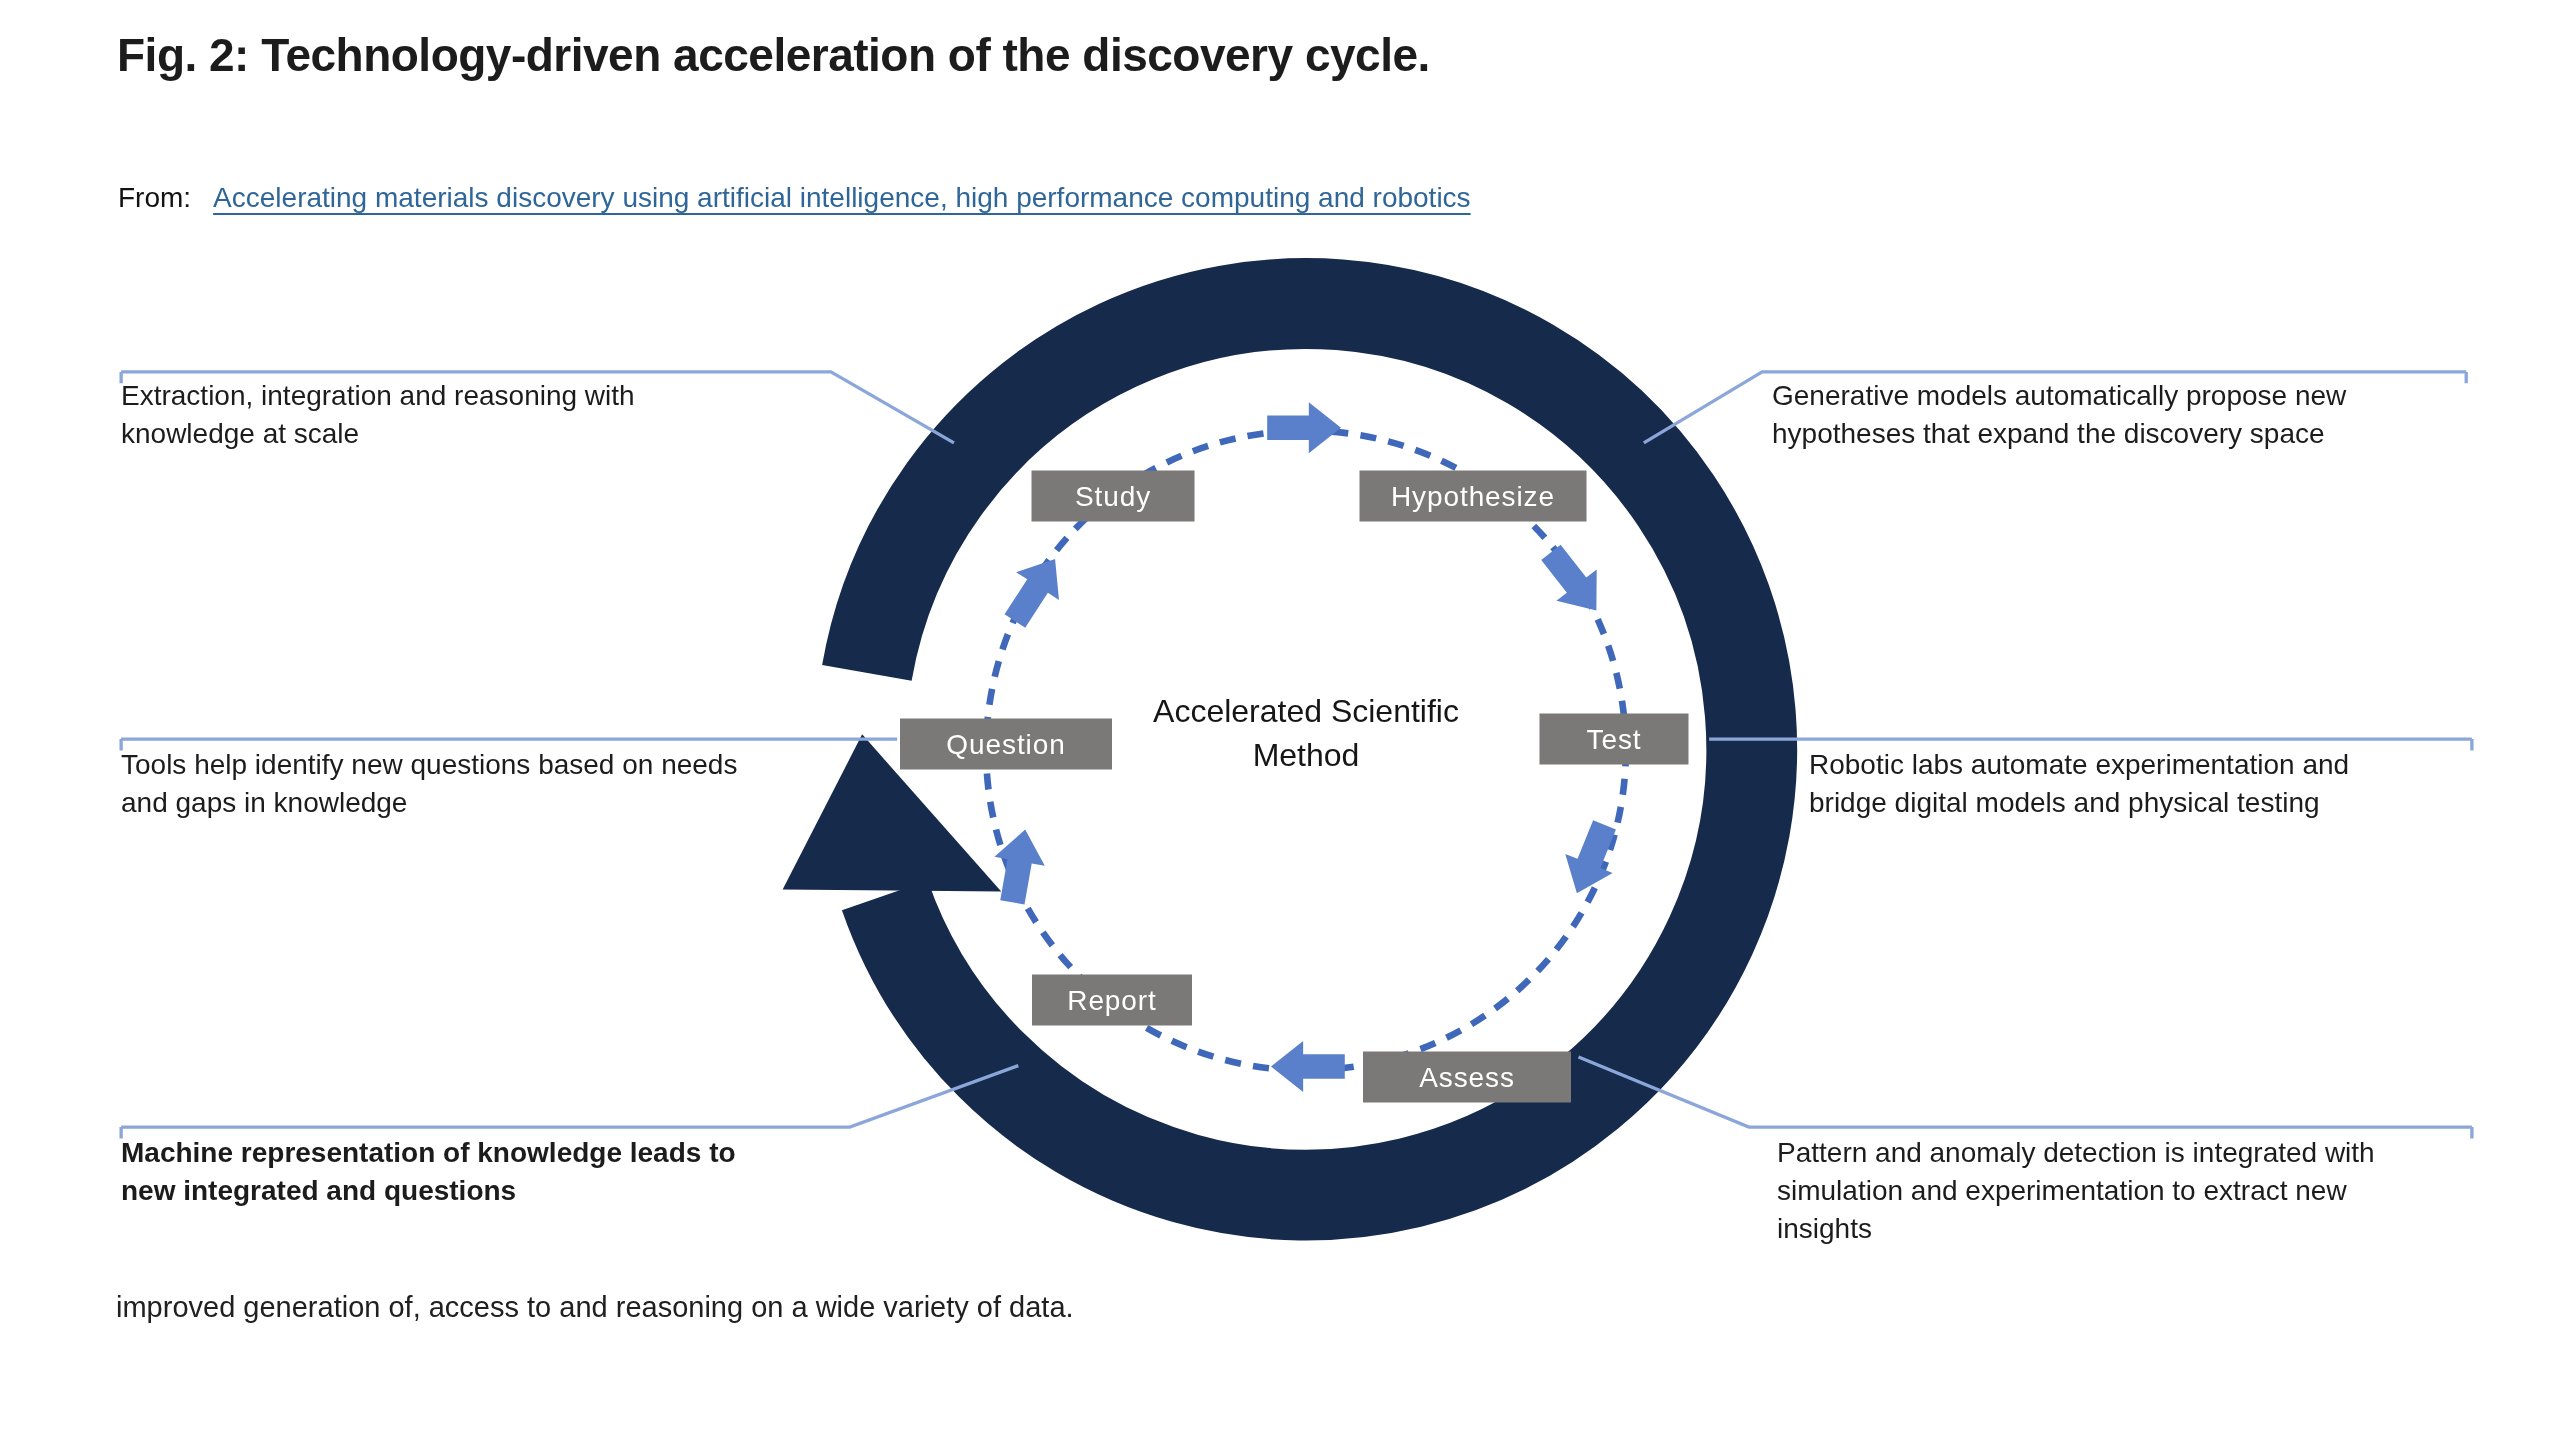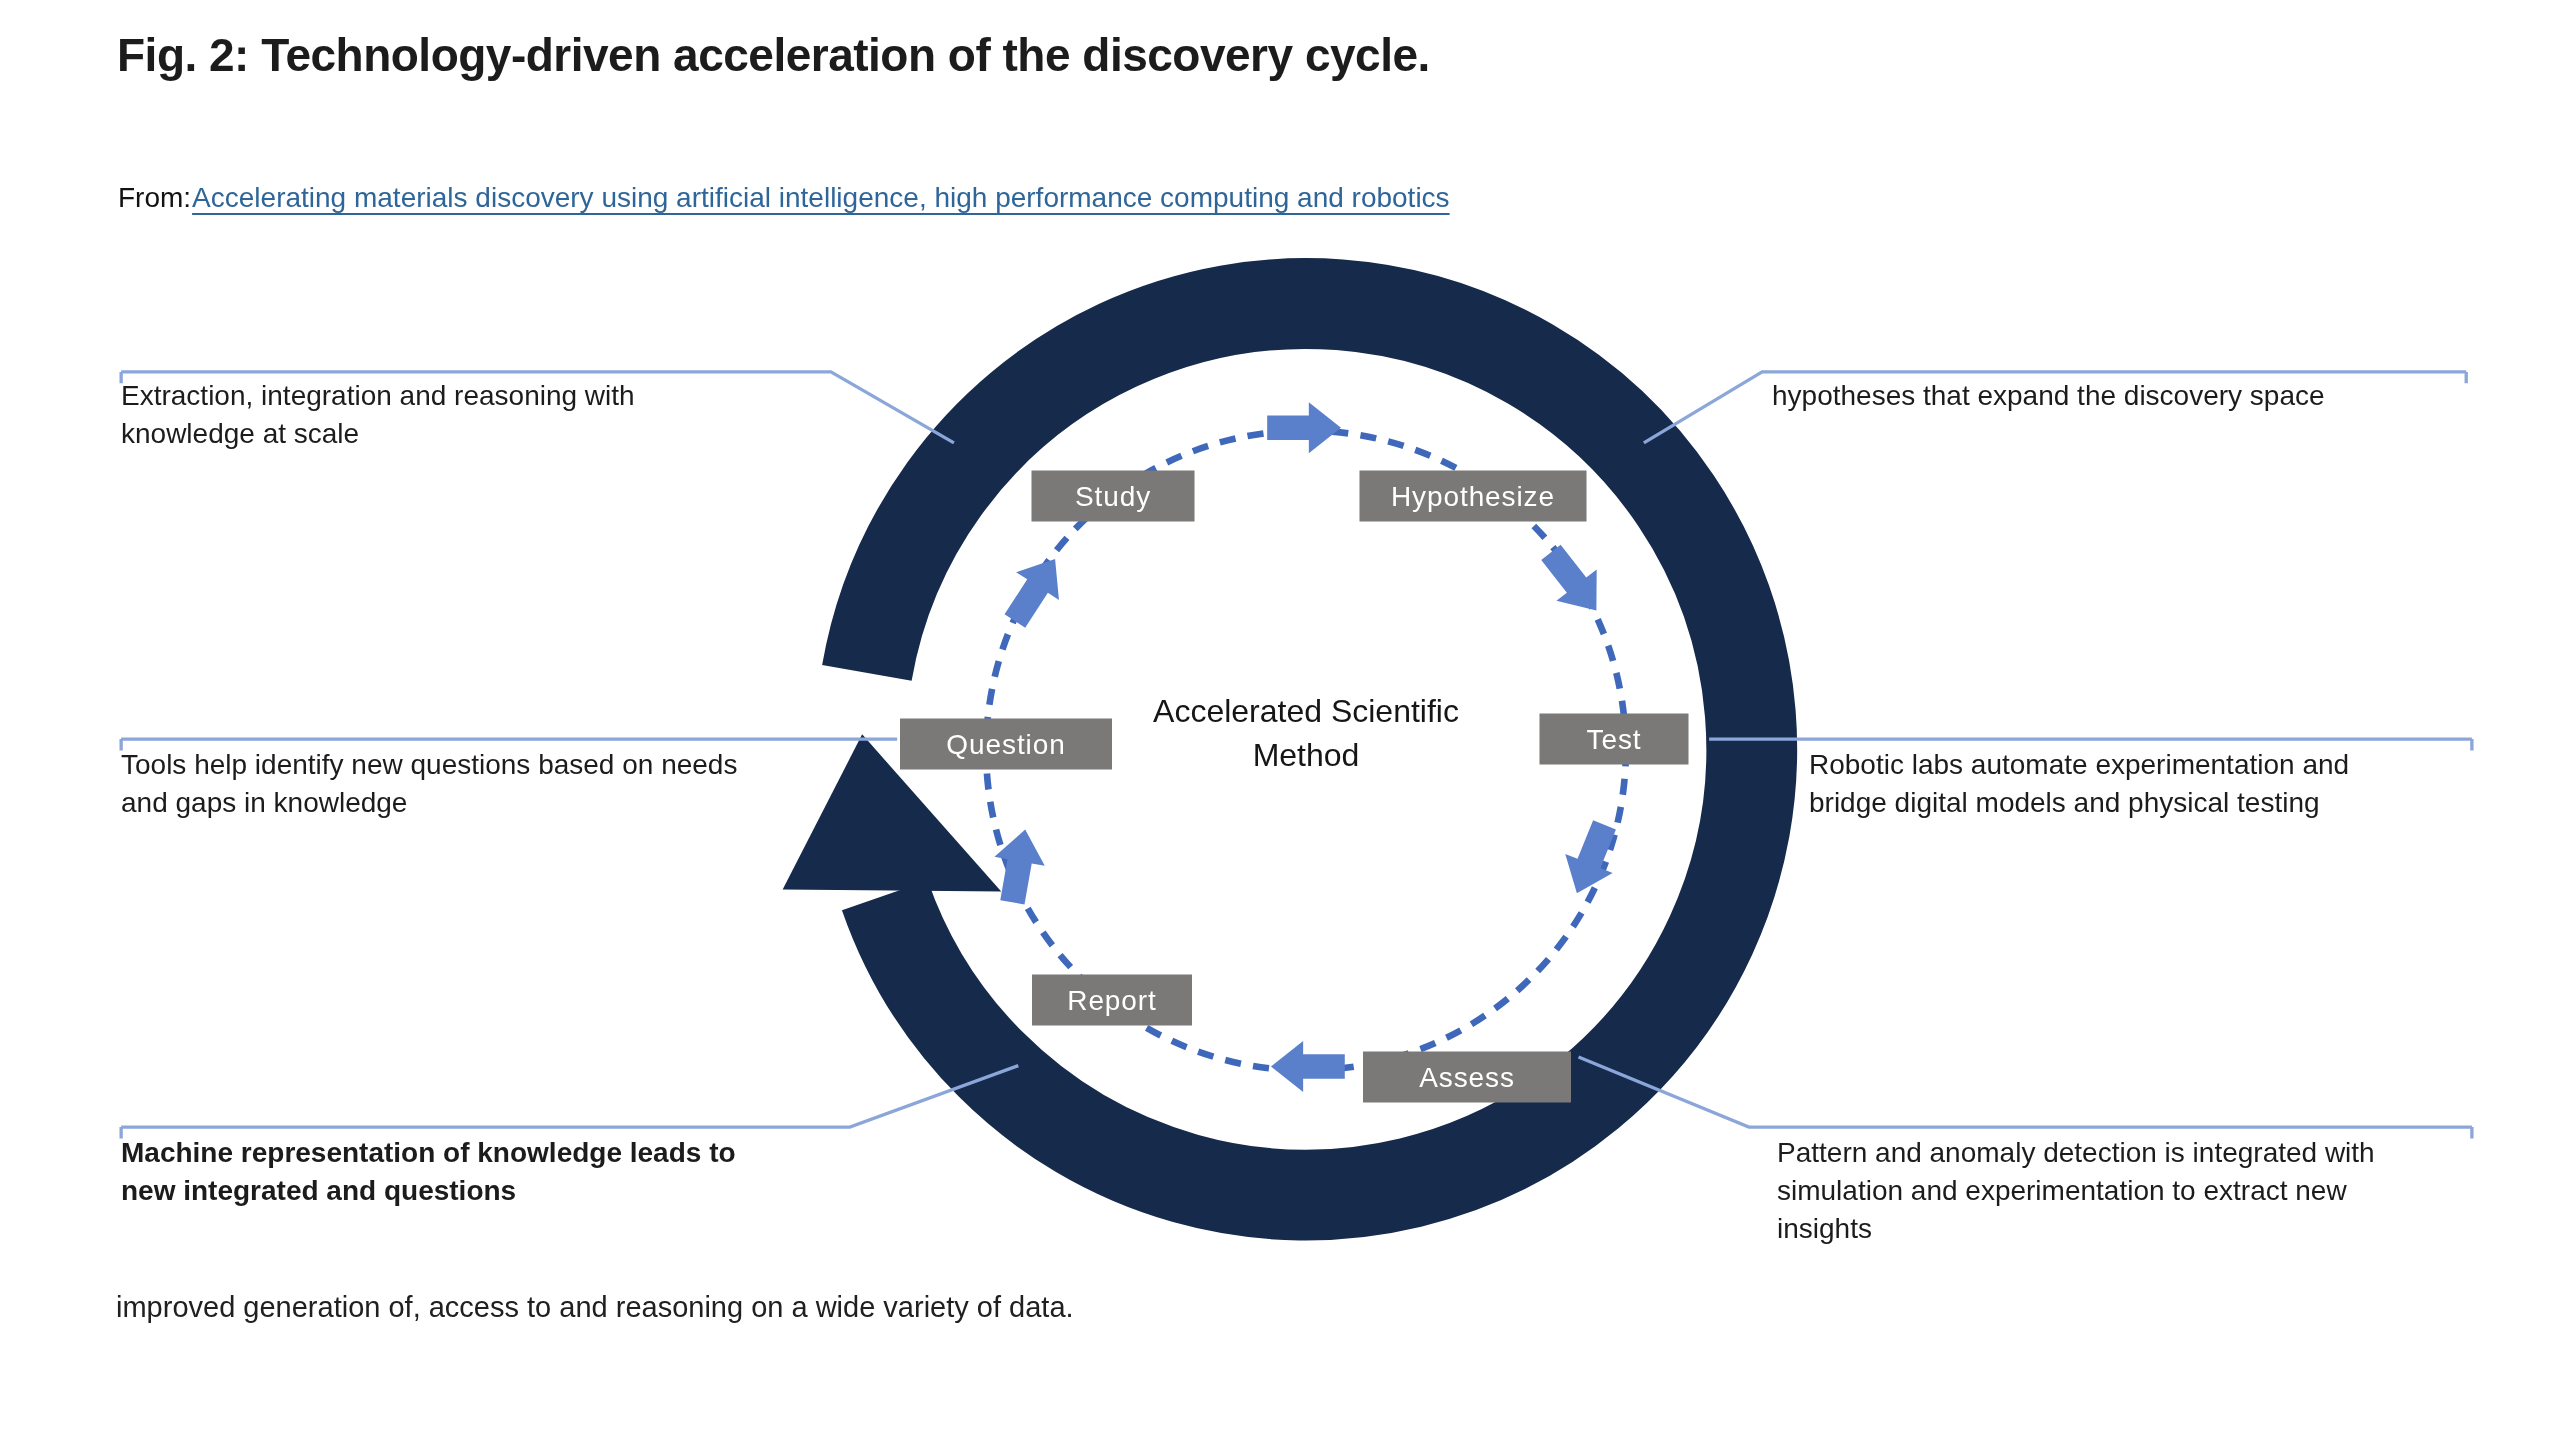--- a/index.html
+++ b/index.html
@@ -19,21 +19,21 @@
   }
   .page-title{
     position:absolute;left:117px;top:28px;margin:0;
     font-size:46px;font-weight:bold;color:var(--c-text_dark,#1c1c1c);
     letter-spacing:-0.5px;white-space:nowrap;
   }
   .from-line{
     position:absolute;left:118px;top:182px;margin:0;
     font-size:28px;color:#121212;white-space:nowrap;
   }
-  .from-line .prefix{margin-right:1px;}
+  .from-line .prefix{margin-right:22px;}
   .from-line a{
     color:var(--c-link_blue,#2f6699);
     text-decoration:underline;
     text-underline-offset:5.7px;
     cursor:pointer;
   }
   .diagram{position:absolute;inset:0;}
   .diagram-svg{position:absolute;left:0;top:0;pointer-events:none;}
   .ring-arc{fill:none;stroke:var(--c-ring_navy,#162a4c);stroke-width:96;}
   .ring-head{fill:var(--c-ring_navy,#162a4c);}
@@ -109,20 +109,21 @@
     <span>Accelerated</span>
     <span>Scientific</span>
     <span>Method</span>
   </div>
 
   <div class="annotation" style="left:121px;top:377px;">
     <span>Extraction, integration and reasoning with</span>
     <span>knowledge at scale</span>
   </div>
   <div class="annotation" style="left:1772px;top:377px;">
+    <span>Generative models automatically propose new</span>
     <span>hypotheses that expand the discovery space</span>
   </div>
   <div class="annotation" style="left:121px;top:746px;">
     <span>Tools help identify new questions based on needs</span>
     <span>and gaps in knowledge</span>
   </div>
   <div class="annotation" style="left:1809px;top:746px;">
     <span>Robotic labs automate experimentation and</span>
     <span>bridge digital models and physical testing</span>
   </div>

